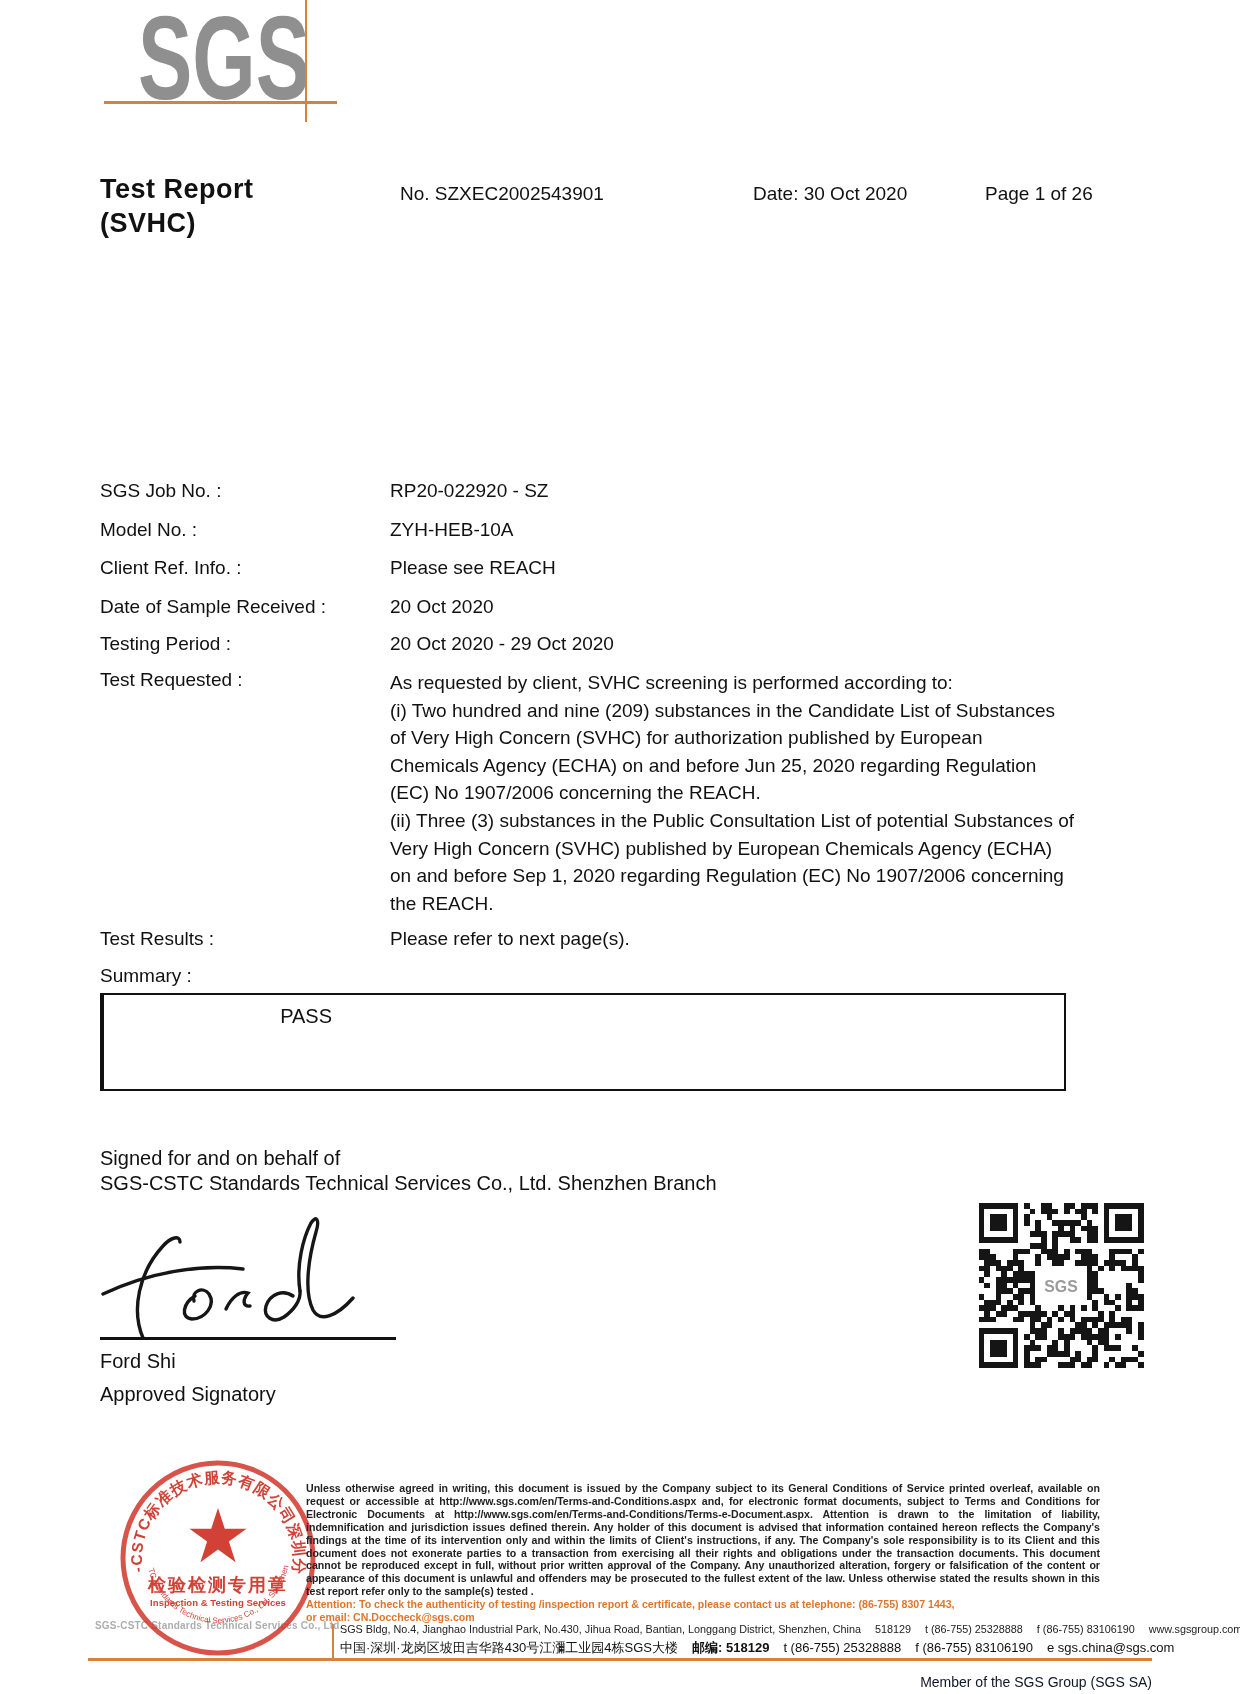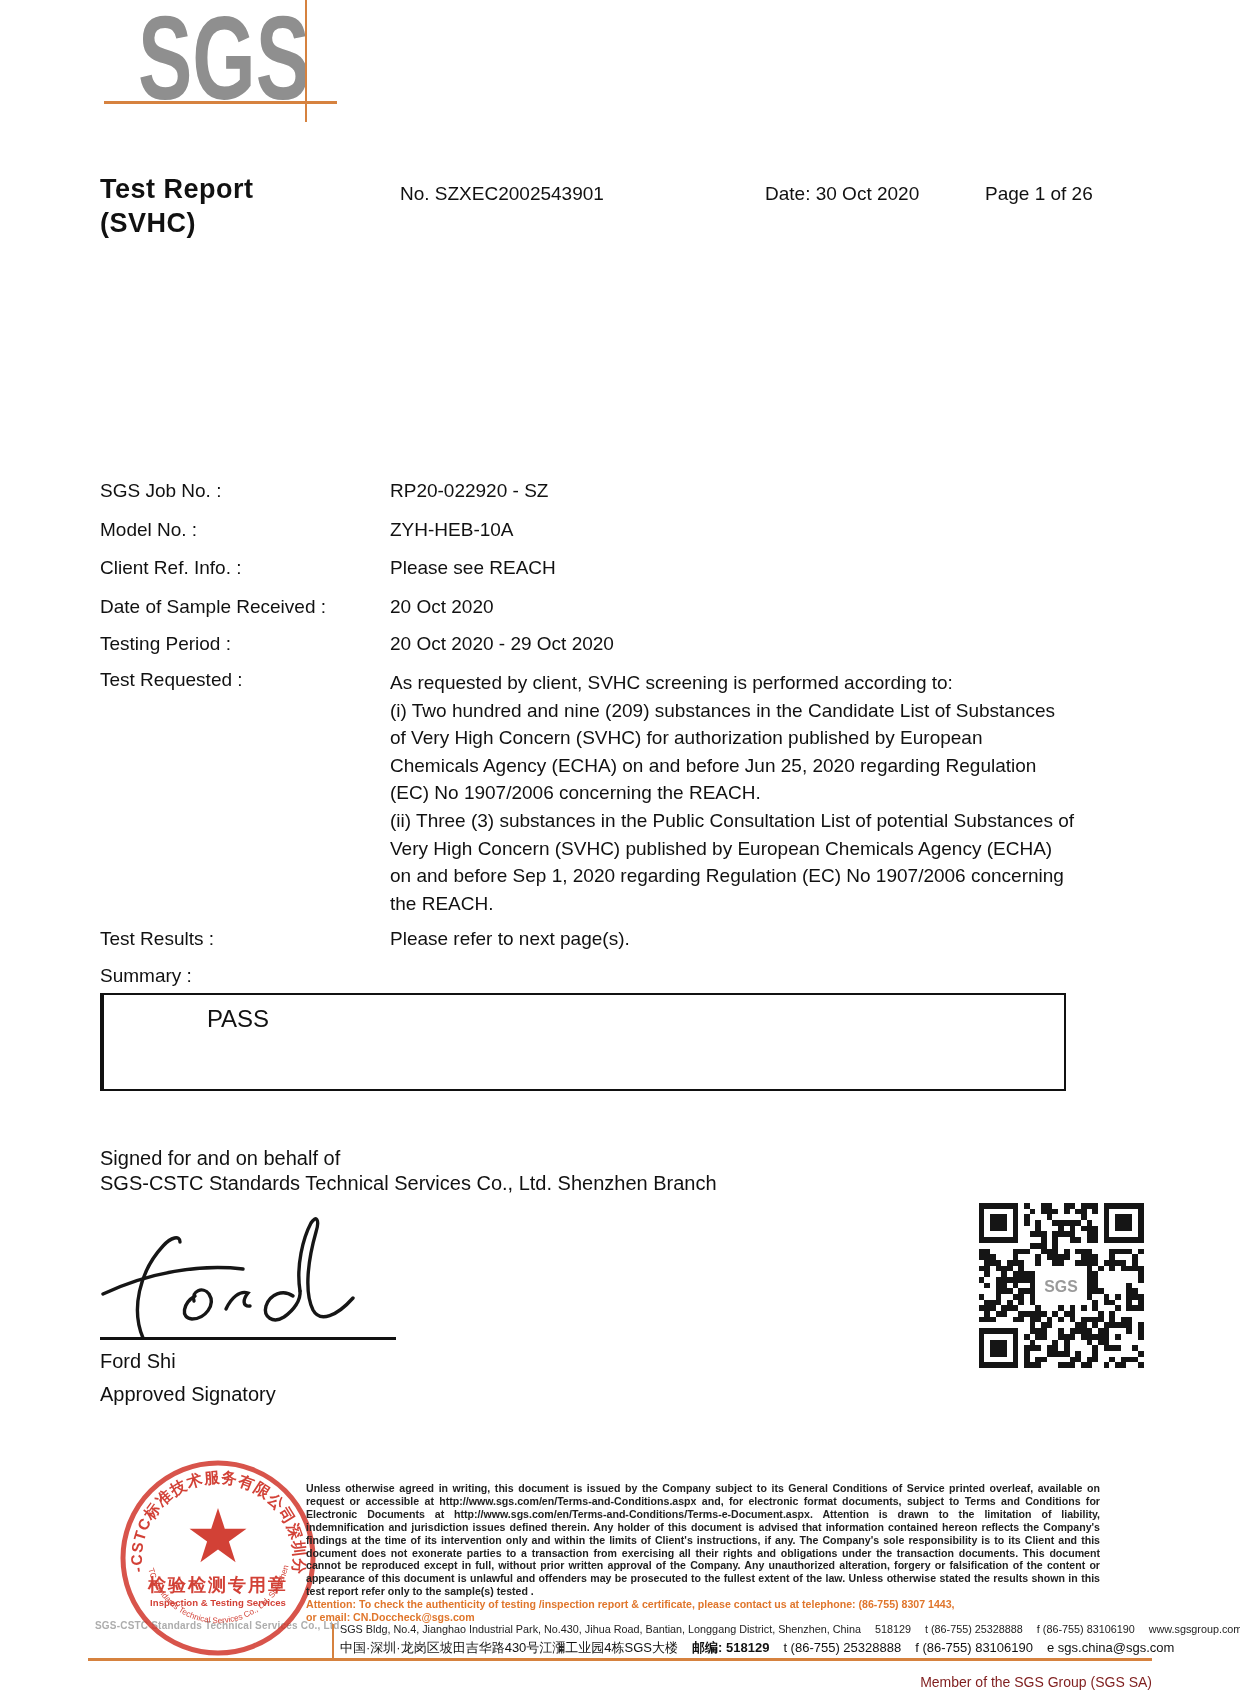--- a/index.html
+++ b/index.html
@@ -19,21 +19,21 @@
   .client{position:absolute;left:100px;top:270px;font-size:19px;line-height:30px;white-space:pre-line;}
   .intro{position:absolute;left:103px;top:447px;font-size:19px;}
   .row{position:absolute;left:0;width:1240px;}
   .row .lbl{position:absolute;left:100px;font-size:19px;}
   .row .val{position:absolute;left:390px;font-size:19px;}
   .req-val{width:700px;line-height:27.6px;}
   
   .summary-label{position:absolute;left:100px;top:965px;font-size:19px;}
   .summary-box{position:absolute;left:100px;top:993px;width:962px;height:94px;border:2px solid #111;display:flex;}
   .summary-text{flex:1;padding:6px 12px 0 12px;font-size:19px;line-height:33px;white-space:pre-line;}
-  .summary-result{width:188px;border-left:2px solid #111;text-align:center;padding-top:10px;font-size:24px;padding-left:40px;}
+  .summary-result{width:188px;border-left:2px solid #111;text-align:right;padding-top:10px;font-size:20px;padding-left:40px;}
   
   .signed1{position:absolute;left:100px;top:1147px;font-size:20px;}
   .signed2{position:absolute;left:100px;top:1172px;font-size:20px;}
   .sig-svg{position:absolute;left:95px;top:1212px;}
   .sig-line{position:absolute;left:100px;top:1337px;width:296px;height:3px;background:#111;}
   .signer{position:absolute;left:100px;top:1350px;font-size:20px;}
   .role{position:absolute;left:100px;top:1383px;font-size:20px;}
   
   .qr{position:absolute;left:977px;top:1203px;width:168px;height:165px;}
   
@@ -42,36 +42,36 @@
   .stamp{position:absolute;left:118px;top:1458px;opacity:0.92;}
   
   .disclaimer{position:absolute;left:306px;top:1482px;width:794px;font-size:10.6px;line-height:12.9px;font-weight:bold;text-align:justify;color:#222;}
   .attention{position:absolute;left:306px;top:1598px;width:794px;font-size:10.6px;line-height:12.6px;font-weight:bold;color:#e0762c;white-space:pre-line;}
   .addr-bar{position:absolute;left:332px;top:1624px;width:2px;height:34px;background:#d6823f;}
   .addr1{position:absolute;left:340px;top:1623px;font-size:10.8px;color:#222;white-space:nowrap;}
   .addr1 span{margin-right:14px;}
   .addr2{position:absolute;left:340px;top:1639px;font-size:13px;color:#111;white-space:nowrap;}
   .addr2 span{margin-right:14px;}
   .foot-line{position:absolute;left:88px;top:1658px;width:1064px;height:3px;background:#d6823f;}
-  .member{position:absolute;right:88px;top:1674px;font-size:14px;color:#7f1d1d;}
+  .member{position:absolute;right:88px;top:1674px;font-size:14px;color:#0f172a;}
 </style>
 </head>
 <body>
 
 <div class="page">
 
   <svg class="logo-svg" width="185" height="102">
     <text x="2" y="95" font-family="Liberation Sans, sans-serif" font-weight="bold" font-size="118" fill="#8f8f8f" textLength="172" lengthAdjust="spacingAndGlyphs">SGS</text>
   </svg>
   <div class="logo-hline"></div>
   <div class="logo-vline"></div>
 
   <div class="abs title" style="left:100px;top:174px;">Test Report</div>
   <div class="abs t19" style="left:400px;top:183px;">No. SZXEC2002543901</div>
-  <div class="abs t19" style="left:753px;top:183px;margin-left:12px;">Date: 30 Oct 2020</div>
+  <div class="abs t19" style="left:753px;top:183px;">Date: 30 Oct 2020</div>
   <div class="abs t19" style="left:985px;top:183px;">Page 1 of 26</div>
   <div class="abs title" style="left:100px;top:208px;">(SVHC)</div>
 
 
 
   <div class="row" style="top:480px">
     <span class="lbl">SGS Job No. :</span>
     <span class="val">RP20-022920 - SZ</span>
   </div>
   <div class="row" style="top:519px">

